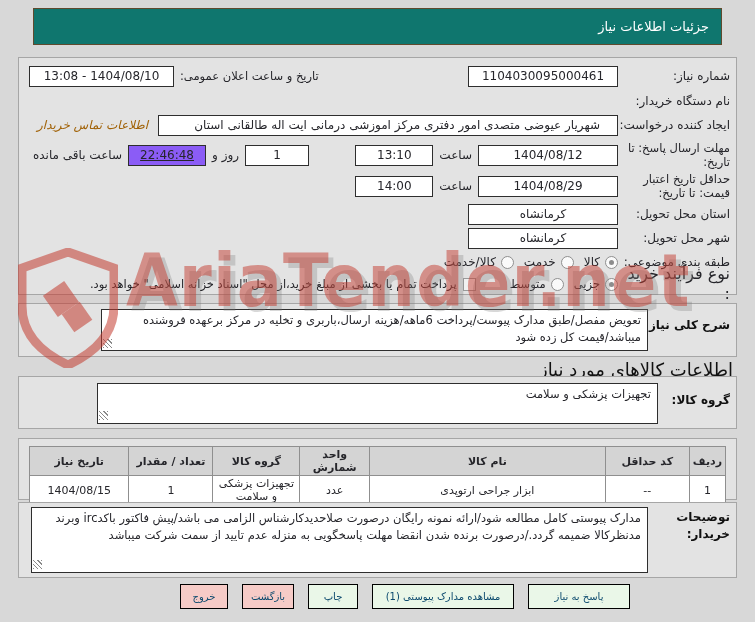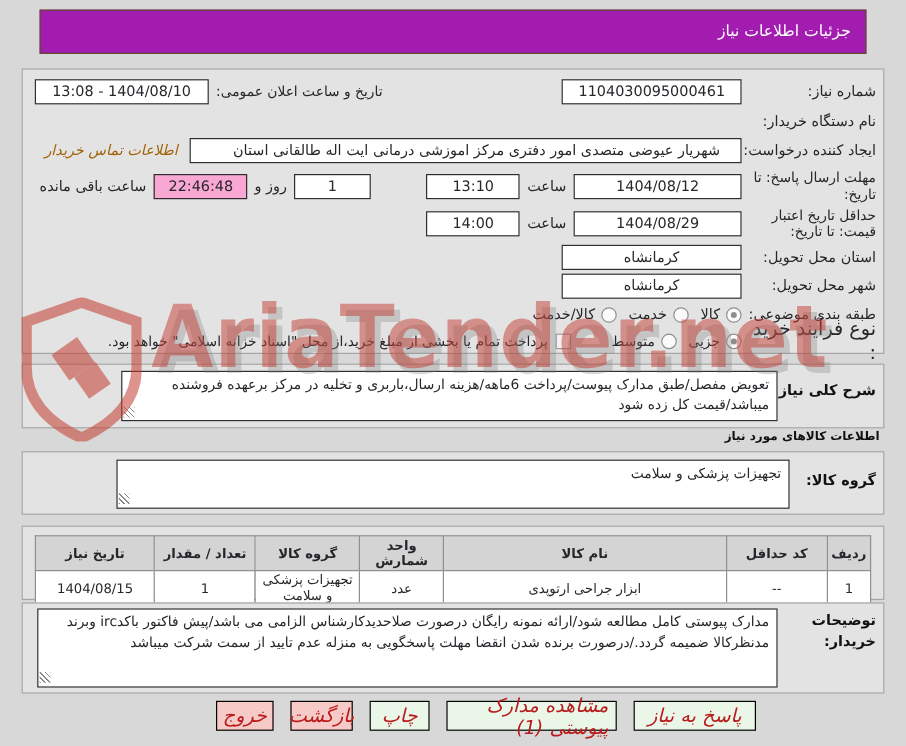--- a/index.html
+++ b/index.html
@@ -8,21 +8,21 @@
     width:755px; height:622px;
     background:#d8d8d8;
     font-family:"DejaVu Sans", sans-serif;
     font-size:12px; color:#26262b;
     direction:rtl;
   }
   .page { position:relative; width:755px; height:622px; overflow:hidden; }
 
   .titlebar {
     position:absolute; top:8px; right:33px; left:33px; height:37px;
-    background:#a21caf; border:1px solid #5f4a2e;
+    background:#0f766e; border:1px solid #5f4a2e;
     color:#ffffff; display:flex; align-items:center;
     padding:0 12px; font-size:13px;
   }
 
   .panel {
     position:absolute; right:18px; left:18px;
     border:1px solid #a6a6a6; background:#e3e3e3;
   }
   .panel1 { top:57px;  height:238px; }
   .panel2 { top:303px; height:54px; }
@@ -40,21 +40,21 @@
     display:flex; align-items:center; padding:0 17px;
     overflow:hidden; white-space:nowrap; font-size:12px;
   }
   .tb.center { justify-content:center; }
   .w150 { width:150px; } .w145 { width:145px; } .w140 { width:140px; }
   .w80 { width:78px; } .w65 { width:64px; }
   .grow { flex:1; min-width:0; }
   .pushleft { margin-inline-start:auto; display:flex; align-items:center; }
   .gap6 { margin-inline-start:6px; } .gap10 { margin-inline-start:10px; }
 
-  .yellowbox { background:#f9a8d4; }
+  .yellowbox { background:#8b5cf6;text-decoration:underline; }
 
   .link { color:#a16207; cursor:pointer; white-space:nowrap; margin-inline-start:10px; margin-inline-end:12px;font-style:italic; }
 
   .radio {
     width:13px; height:13px; border-radius:50%;
     border:1px solid #8f8f8f; background:#fafafa;
     display:inline-block; position:relative; flex:none;
     margin-inline-end:5px;
   }
   .radio.sel::after {
@@ -71,21 +71,21 @@
     position:absolute; background:#ffffff; border:1px solid #2e2e2e;
     padding:2px 6px; font-size:11.5px; line-height:1.45; overflow:hidden;
   }
   .resize-mark {
     position:absolute; left:2px; bottom:2px; width:9px; height:9px;
     background:repeating-linear-gradient(45deg,#8a8a8a 0 1px,transparent 1px 3px);
   }
 
   .sectiontitle {
     position:absolute; top:359px; right:22px;
-    font-weight:bold; color:#111; font-size:10px;
+    font-weight:normal; color:#111; font-size:18px;
   }
 
   table.items {
     position:absolute; top:7px; right:10px; left:10px;
     border-collapse:collapse; table-layout:fixed;
     font-size:11px;
   }
   table.items th, table.items td {
     border:1px solid #8f8f8f; text-align:center; padding:1px 3px;
     overflow:hidden;
@@ -94,23 +94,22 @@
   table.items td { background:#ffffff; height:28px; }
   .c-row { width:30px; } .c-code { width:85px; } .c-name { width:240px; }
   .c-unit { width:70px; } .c-grp { width:88px; } .c-qty { width:85px; } .c-date { width:100px; }
 
   .buttons {
     position:absolute; top:584px; right:125px;
     display:flex; align-items:center; gap:14px;
   }
   .btn {
     height:25px; border:1px solid #000; display:flex; align-items:center;
-    justify-content:center; font-size:16px; cursor:pointer; padding:0 6px;
-    color:#b91c1c;
-    font-style:italic;
+    justify-content:center; font-size:10px; cursor:pointer; padding:0 6px;
+    color:#0c4a6e;
   }
   .btn-green { background:#eaf7e8; }
   .btn-pink  { background:#f6cbc7; }
   .bw-reply { width:102px; } .bw-view { width:142px; } .bw-print { width:50px; }
   .bw-back { width:52px; } .bw-exit { width:48px; }
 
   .watermark {
     position:absolute; top:248px; left:10px; width:745px; height:125px;
     display:flex; align-items:flex-start; pointer-events:none; z-index:6;
     direction:ltr;

